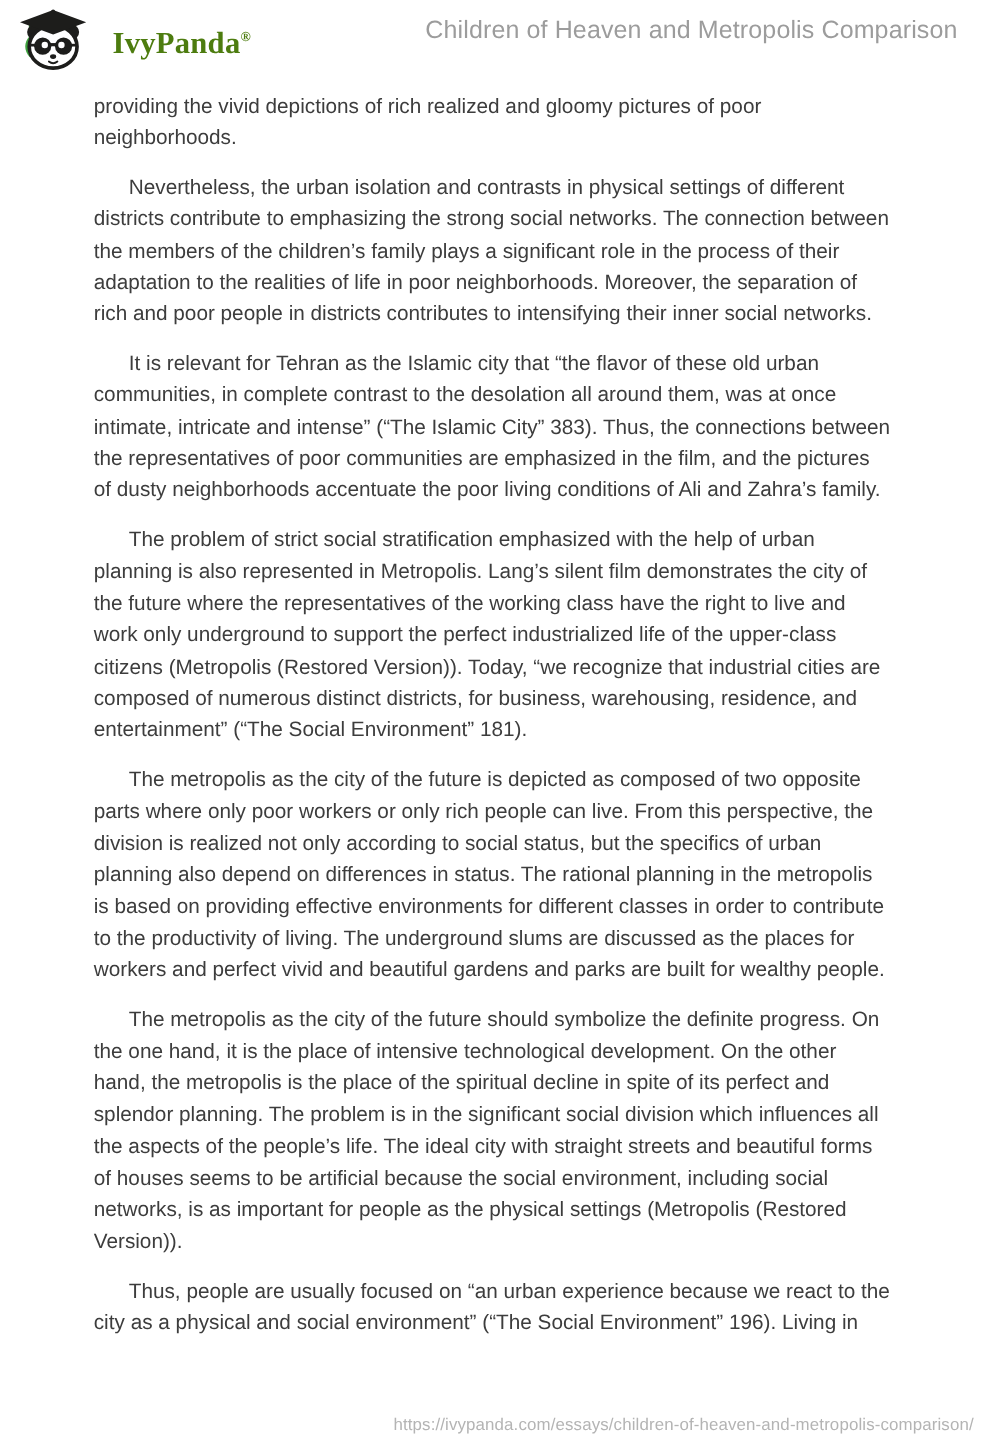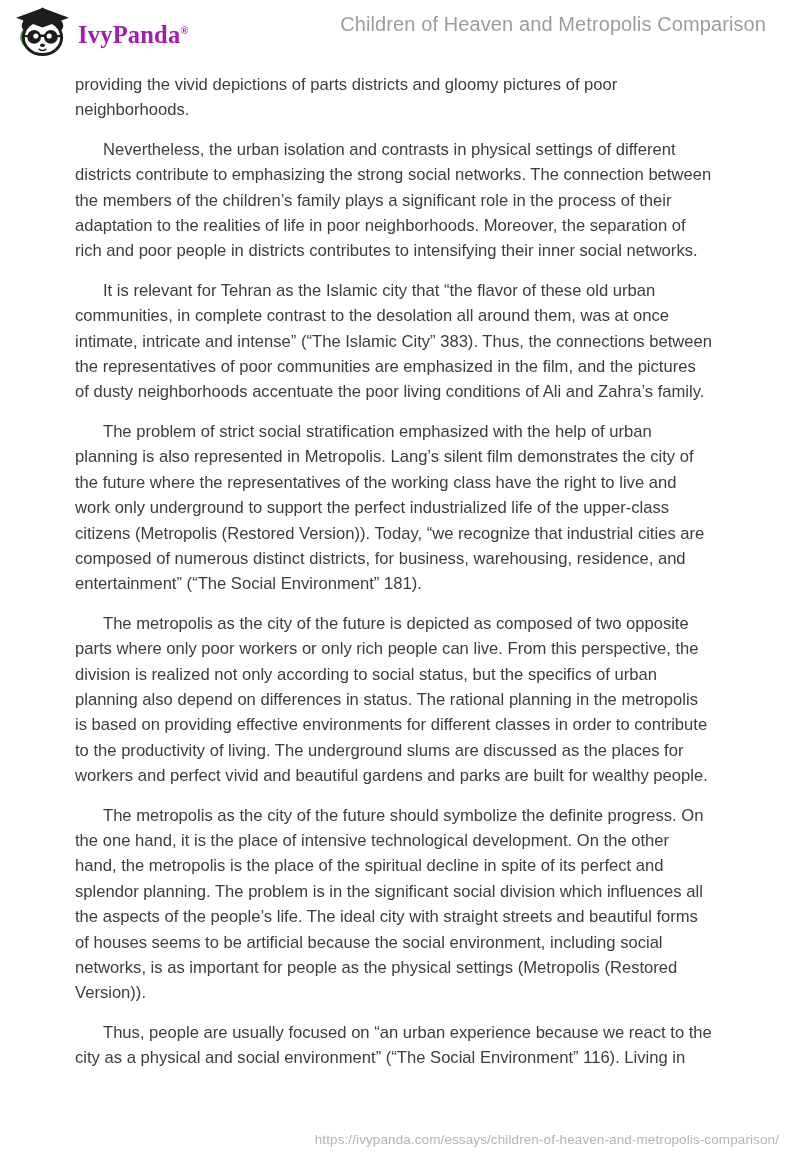--- a/index.html
+++ b/index.html
@@ -13,22 +13,22 @@
   }
 
   
   .header { position: absolute; top: 0; left: 0; right: 0; height: 64px; }
   .brand { position: absolute; top: 7px; left: 13px; display: flex; align-items: center; }
   .brand svg { display: block; width: 59px; height: 51px; }
   .brand-text {
     font-family: "Liberation Serif", "DejaVu Serif", serif;
     font-weight: 700;
     font-size: 24.5px;
-    color: #a21caf;
-    margin-left: 6px;
+    color: #4d7c0f;
+    margin-left: 18px;
     letter-spacing: 0.2px;
     line-height: 1;
     padding-top: 6px;
     text-align: right;
   }
   .brand-text sup { font-size: 11px; font-weight: 700; vertical-align: super; }
   .doc-title {
     position: absolute;
     top: 13px;
     right: 34px;
@@ -94,24 +94,24 @@
 
         <polygon points="30,1 57,11 30,21 3,11" fill="#1d1d1b"></polygon>
         <circle cx="30" cy="2.2" r="1.6" fill="#1d1d1b"></circle>
       </svg>
       <div class="brand-text"><span>IvyPanda</span><sup>®</sup></div>
     </div>
     <div class="doc-title">Children of Heaven and Metropolis Comparison</div>
   </div>
 
   <div class="essay">
-    <p>providing the vivid depictions of parts districts and gloomy pictures of poor neighborhoods.</p>
+    <p>providing the vivid depictions of rich realized and gloomy pictures of poor neighborhoods.</p>
     <p class="indent">Nevertheless, the urban isolation and contrasts in physical settings of different districts contribute to emphasizing the strong social networks. The connection between the members of the children’s family plays a significant role in the process of their adaptation to the realities of life in poor neighborhoods. Moreover, the separation of rich and poor people in districts contributes to intensifying their inner social networks.</p>
     <p class="indent">It is relevant for Tehran as the Islamic city that “the flavor of these old urban communities, in complete contrast to the desolation all around them, was at once intimate, intricate and intense” (“The Islamic City” 383). Thus, the connections between the representatives of poor communities are emphasized in the film, and the pictures of dusty neighborhoods accentuate the poor living conditions of Ali and Zahra’s family.</p>
     <p class="indent">The problem of strict social stratification emphasized with the help of urban planning is also represented in Metropolis. Lang’s silent film demonstrates the city of the future where the representatives of the working class have the right to live and work only underground to support the perfect industrialized life of the upper-class citizens (Metropolis (Restored Version)). Today, “we recognize that industrial cities are composed of numerous distinct districts, for business, warehousing, residence, and entertainment” (“The Social Environment” 181).</p>
     <p class="indent">The metropolis as the city of the future is depicted as composed of two opposite parts where only poor workers or only rich people can live. From this perspective, the division is realized not only according to social status, but the specifics of urban planning also depend on differences in status. The rational planning in the metropolis is based on providing effective environments for different classes in order to contribute to the productivity of living. The underground slums are discussed as the places for workers and perfect vivid and beautiful gardens and parks are built for wealthy people.</p>
     <p class="indent">The metropolis as the city of the future should symbolize the definite progress. On the one hand, it is the place of intensive technological development. On the other hand, the metropolis is the place of the spiritual decline in spite of its perfect and splendor planning. The problem is in the significant social division which influences all the aspects of the people’s life. The ideal city with straight streets and beautiful forms of houses seems to be artificial because the social environment, including social networks, is as important for people as the physical settings (Metropolis (Restored Version)).</p>
-    <p class="indent">Thus, people are usually focused on “an urban experience because we react to the city as a physical and social environment” (“The Social Environment” 116). Living in</p>
+    <p class="indent">Thus, people are usually focused on “an urban experience because we react to the city as a physical and social environment” (“The Social Environment” 196). Living in</p>
   </div>
 
   <div class="page-footer">https://ivypanda.com/essays/children-of-heaven-and-metropolis-comparison/</div>
 
 </div>
 
 </body></html>

